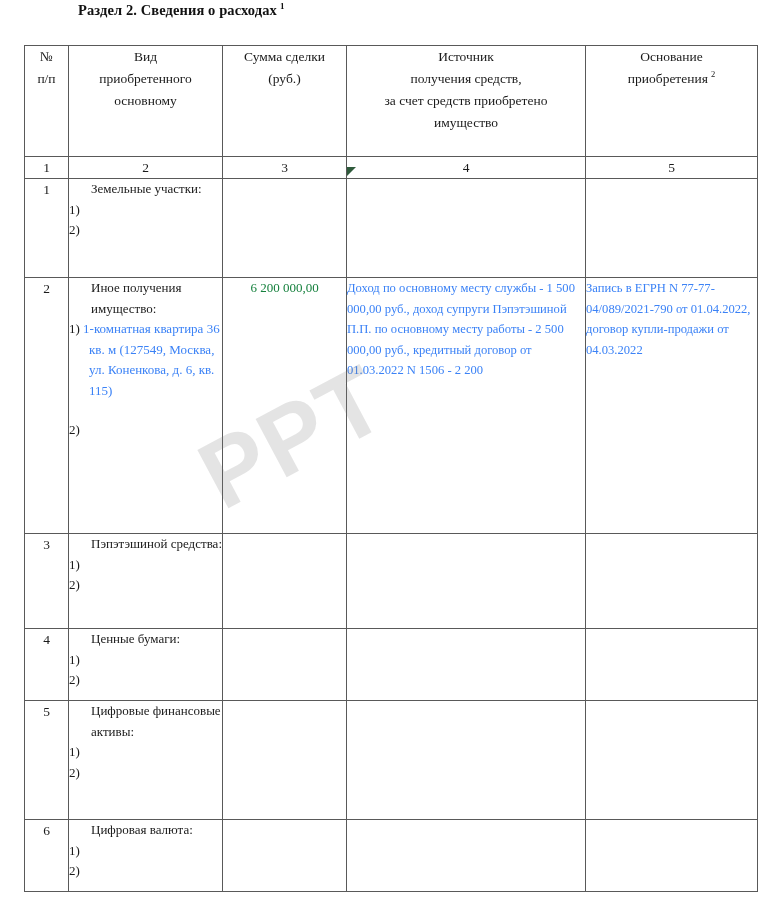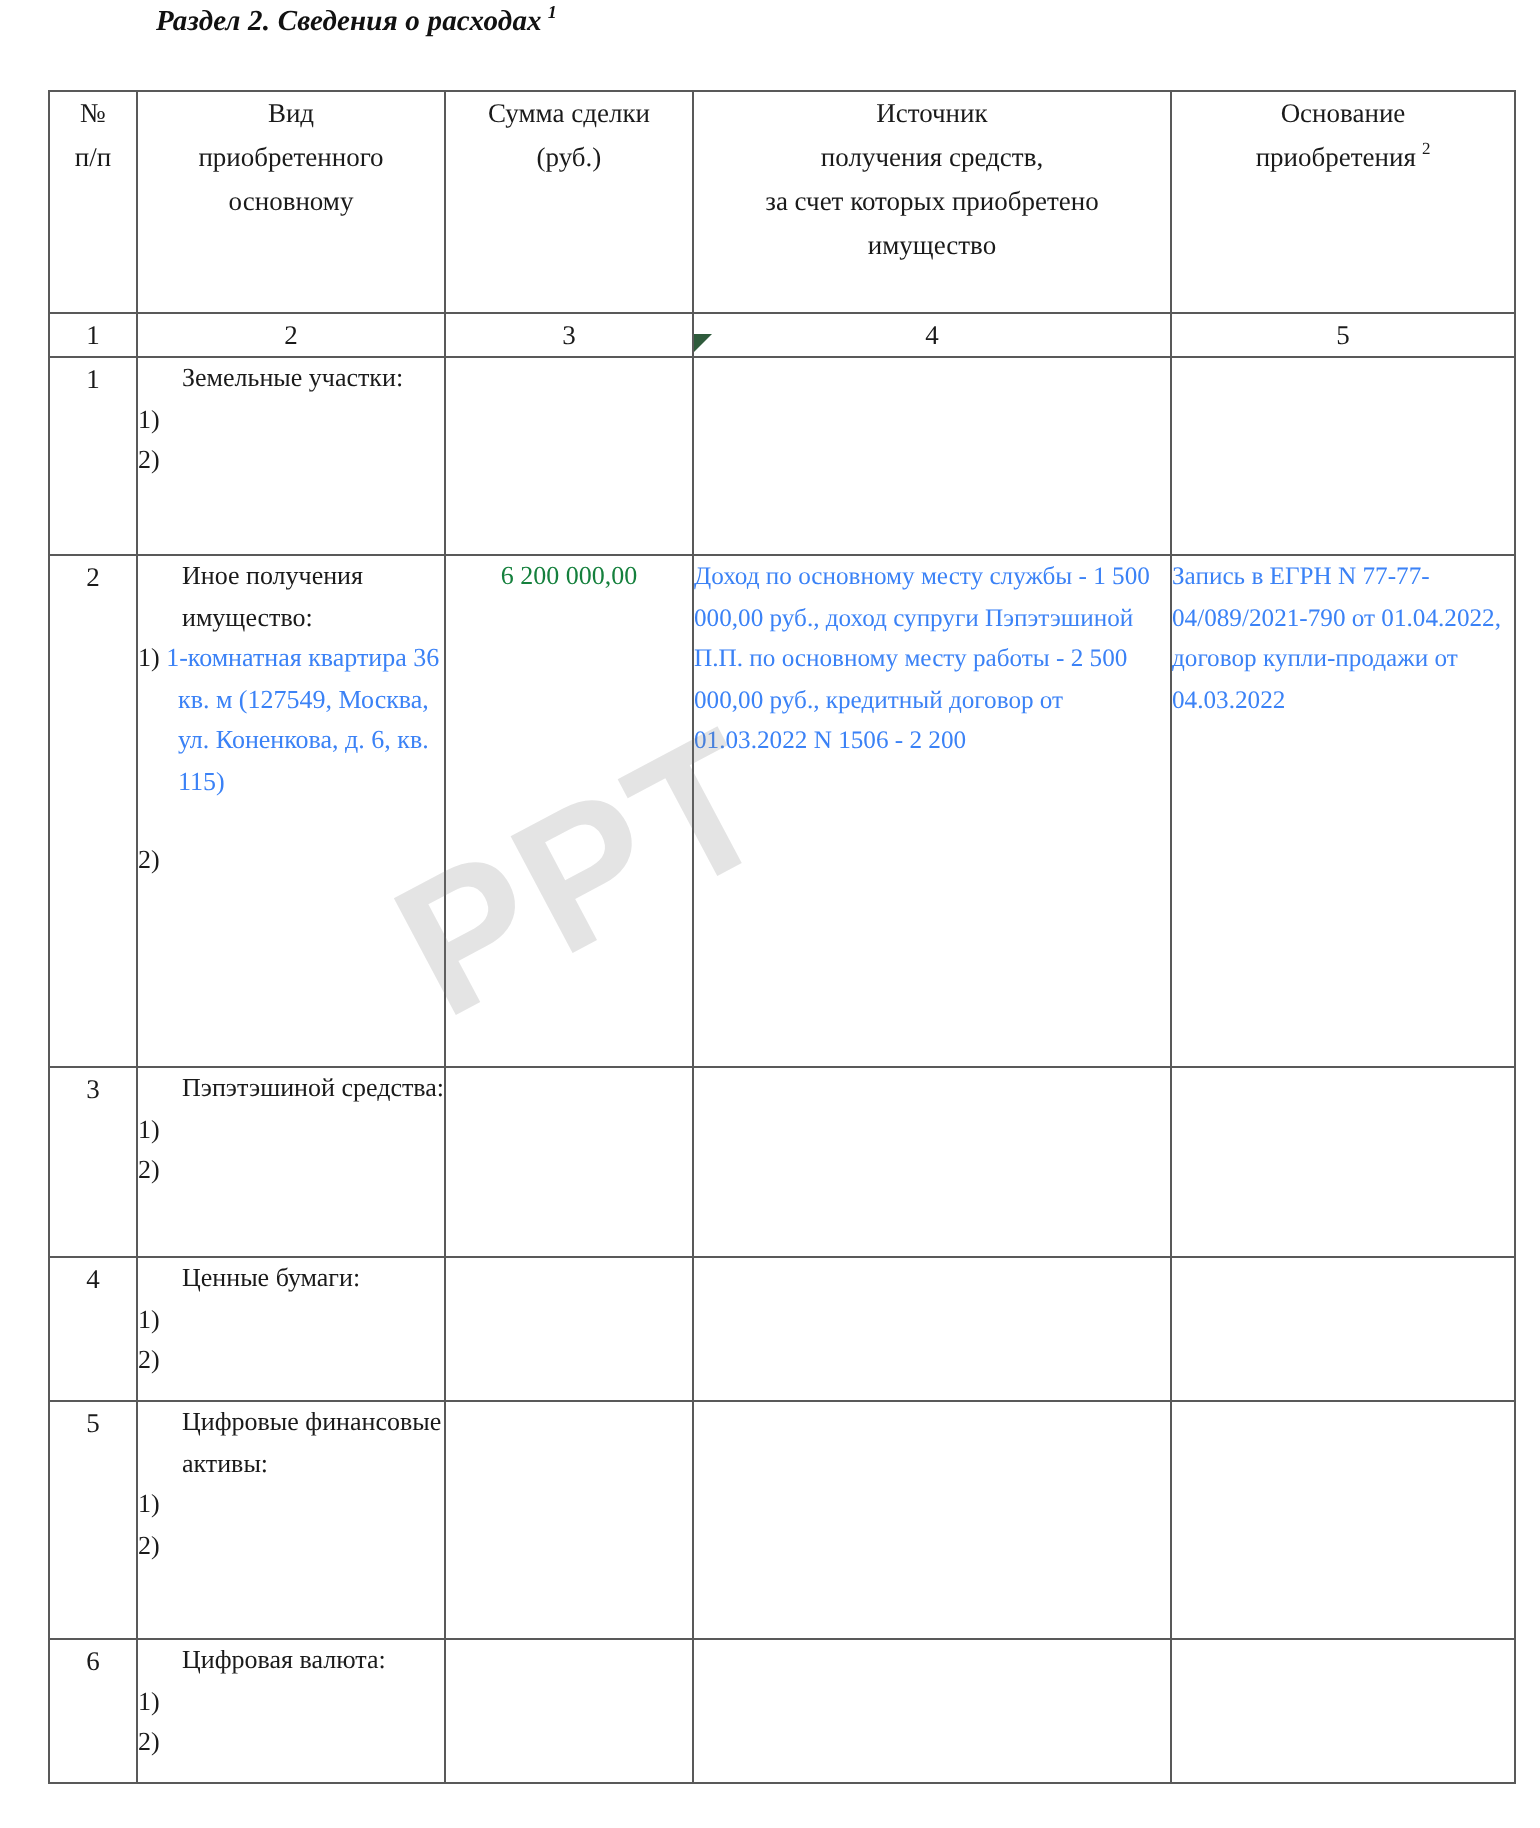--- a/index.html
+++ b/index.html
@@ -19,21 +19,20 @@
   
   #doc-title {
     position: absolute;
     left: 78px;
     top: 1px;
     font-size: 14.5px;
     font-weight: bold;
     letter-spacing: 0.1px;
     white-space: nowrap;
     color: #111111;
-    font-style: italic;
   }
   #doc-title .sup {
     font-size: 9px;
     vertical-align: super;
     font-weight: bold;
     margin-left: 3px;
   }
 
   
   #expenses-table {
@@ -189,21 +188,21 @@
         <div>приобретенного</div>
         <div>основному</div>
       </td>
       <td class="hdr">
         <div>Сумма сделки</div>
         <div>(руб.)</div>
       </td>
       <td class="hdr">
         <div>Источник</div>
         <div>получения средств,</div>
-        <div>за счет которых приобретено</div>
+        <div>за счет средств приобретено</div>
         <div>имущество</div>
       </td>
       <td class="hdr">
         <div>Основание</div>
         <div><span>приобретения</span><span class="sup">2</span></div>
       </td>
     </tr>
 
     <tr class="numrow">
       <td>1</td>

